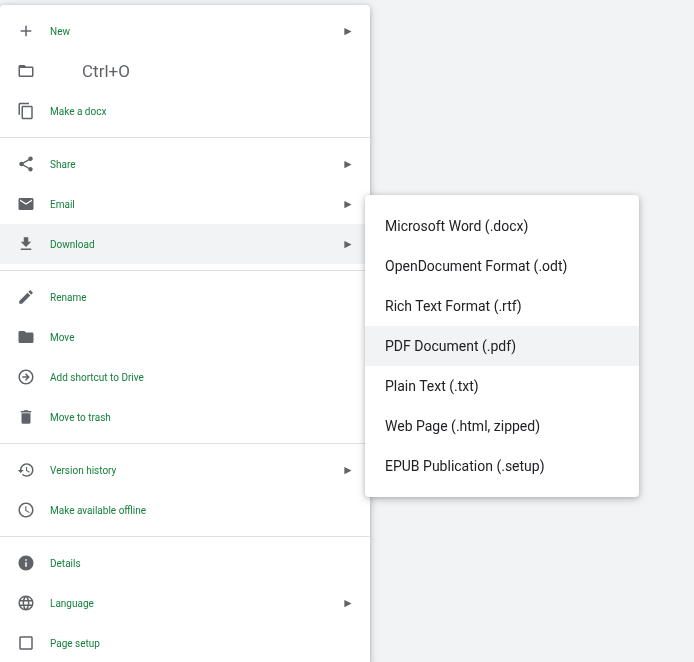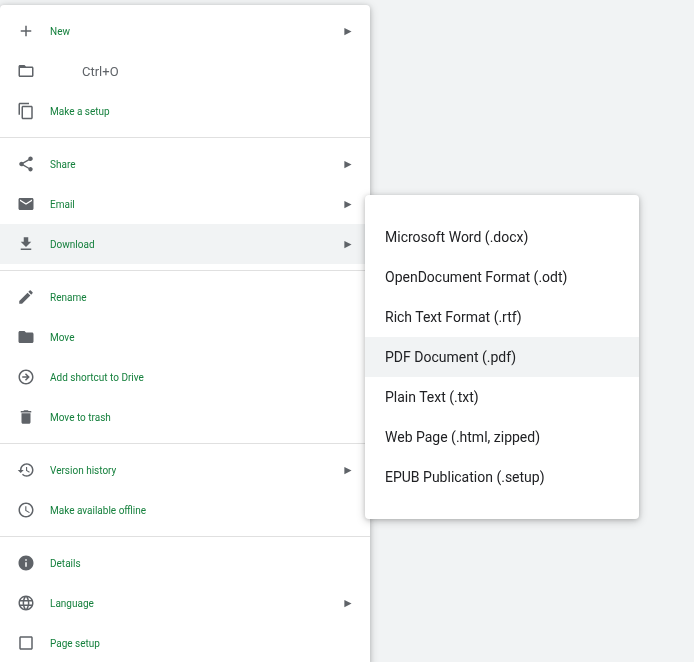--- a/index.html
+++ b/index.html
@@ -52,21 +52,21 @@
       flex-shrink: 0;
     }
 
     .menu-item .label {
       flex: 1;
       font-size: 10px;
       color: #15803d;
     }
 
     .menu-item .shortcut {
-      font-size: 13px;
+      font-size: 17px;
       color: #5f6368;
       margin-left: 32px;
     }
 
     .menu-item .arrow {
       font-size: 12px;
       color: #5f6368;
       margin-left: auto;
     }
 
@@ -74,21 +74,21 @@
       height: 1px;
       background: #e0e0e0;
       margin: 6px 0;
     }
 
     .submenu {
       background: #fff;
       border-radius: 4px;
       box-shadow: 0 2px 10px rgba(0,0,0,0.2), 0 1px 4px rgba(0,0,0,0.15);
       width: 274px;
-      padding: 22px 0;
+      padding: 11px 0;
       position: absolute;
       top: 195px;
       left: 365px;
       z-index: 20;
     }
 
     .submenu-item {
       display: flex;
       align-items: center;
       padding: 10px 20px;
@@ -132,21 +132,21 @@
     </span>
     <span class="shortcut">Ctrl+O</span>
   </div>
 
   <div class="menu-item">
     <span class="icon">
       <svg viewBox="0 0 24 24">
           <path d="M16 1H4C2.9 1 2 1.9 2 3V17H4V3H16V1ZM19 5H8C6.9 5 6 5.9 6 7V21C6 22.1 6.9 23 8 23H19C20.1 23 21 22.1 21 21V7C21 5.9 20.1 5 19 5ZM19 21H8V7H19V21Z"></path>
         </svg>
     </span>
-    <span class="label">Make a setup</span>
+    <span class="label">Make a docx</span>
   </div>
 
   <div class="divider"></div>
 
   <div class="menu-item">
     <span class="icon">
       <svg viewBox="0 0 24 24">
           <path d="M18 16.08C17.24 16.08 16.56 16.38 16.04 16.85L8.91 12.7C8.96 12.47 9 12.24 9 12C9 11.76 8.96 11.53 8.91 11.3L15.96 7.19C16.5 7.69 17.21 8 18 8C19.66 8 21 6.66 21 5C21 3.34 19.66 2 18 2C16.34 2 15 3.34 15 5C15 5.24 15.04 5.47 15.09 5.7L8.04 9.81C7.5 9.31 6.79 9 6 9C4.34 9 3 10.34 3 12C3 13.66 4.34 15 6 15C6.79 15 7.5 14.69 8.04 14.19L15.16 18.35C15.11 18.56 15.08 18.78 15.08 19C15.08 20.61 16.39 21.92 18 21.92C19.61 21.92 20.92 20.61 20.92 19C20.92 17.39 19.61 16.08 18 16.08Z"></path>
         </svg>
     </span>

